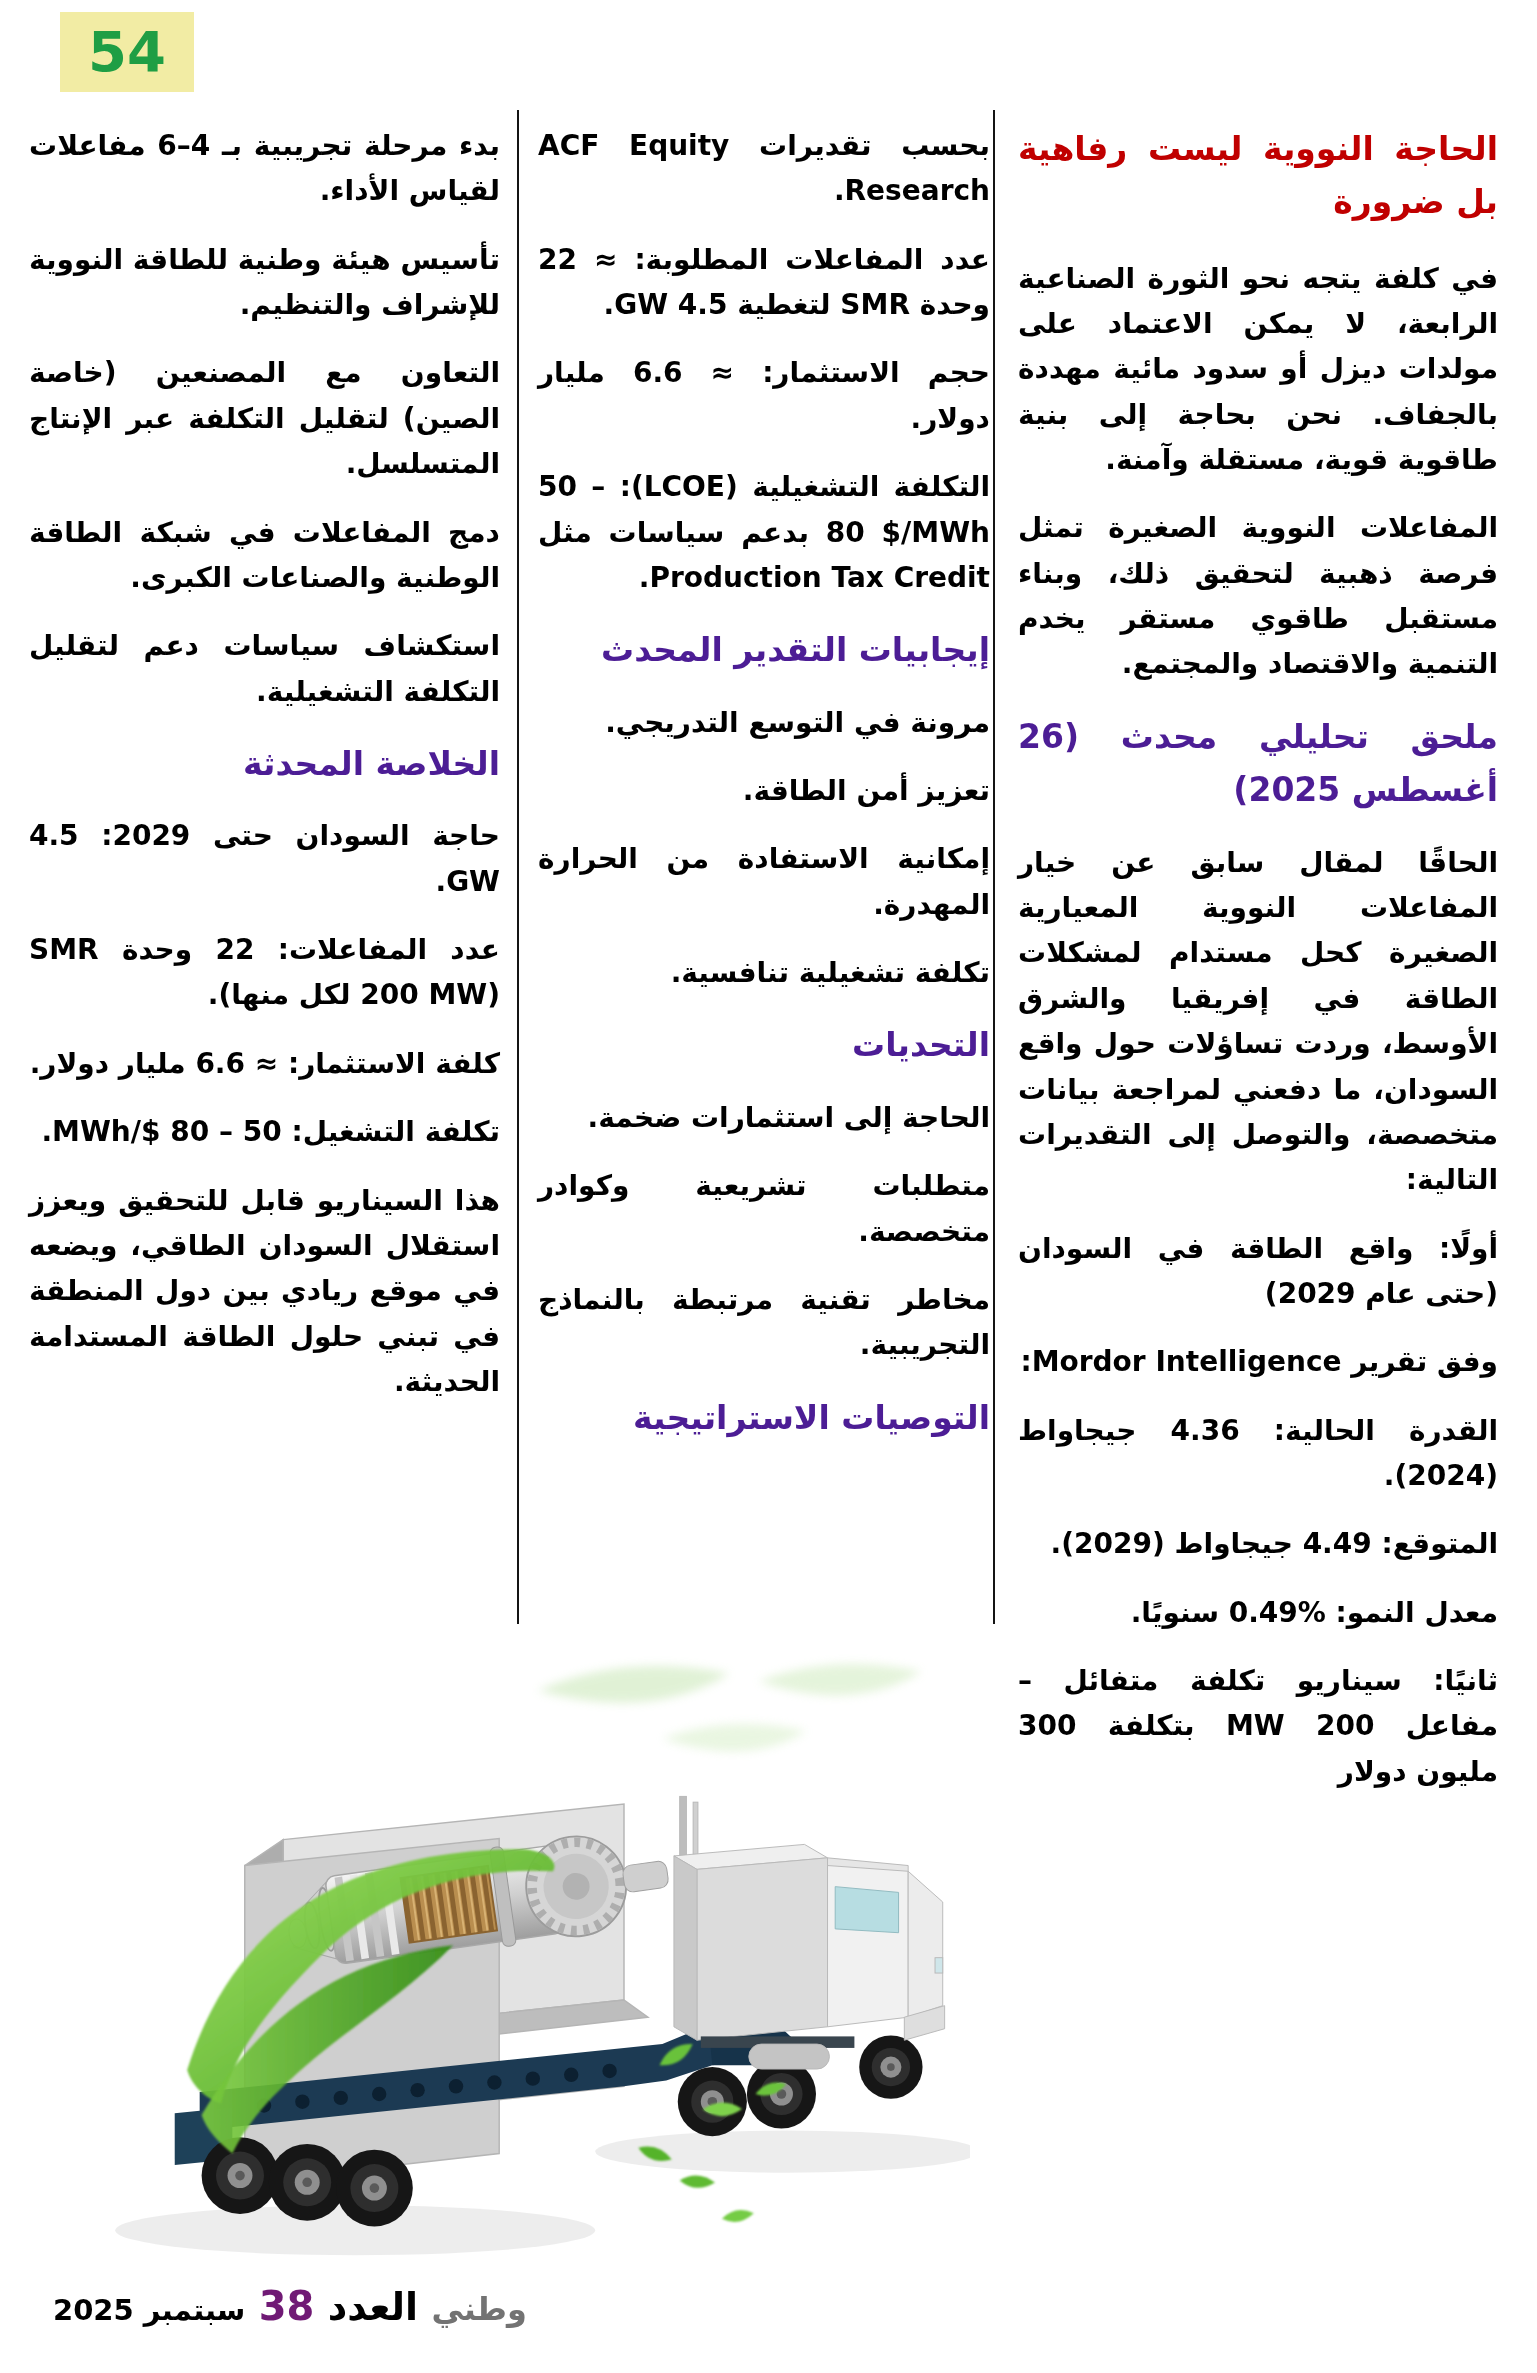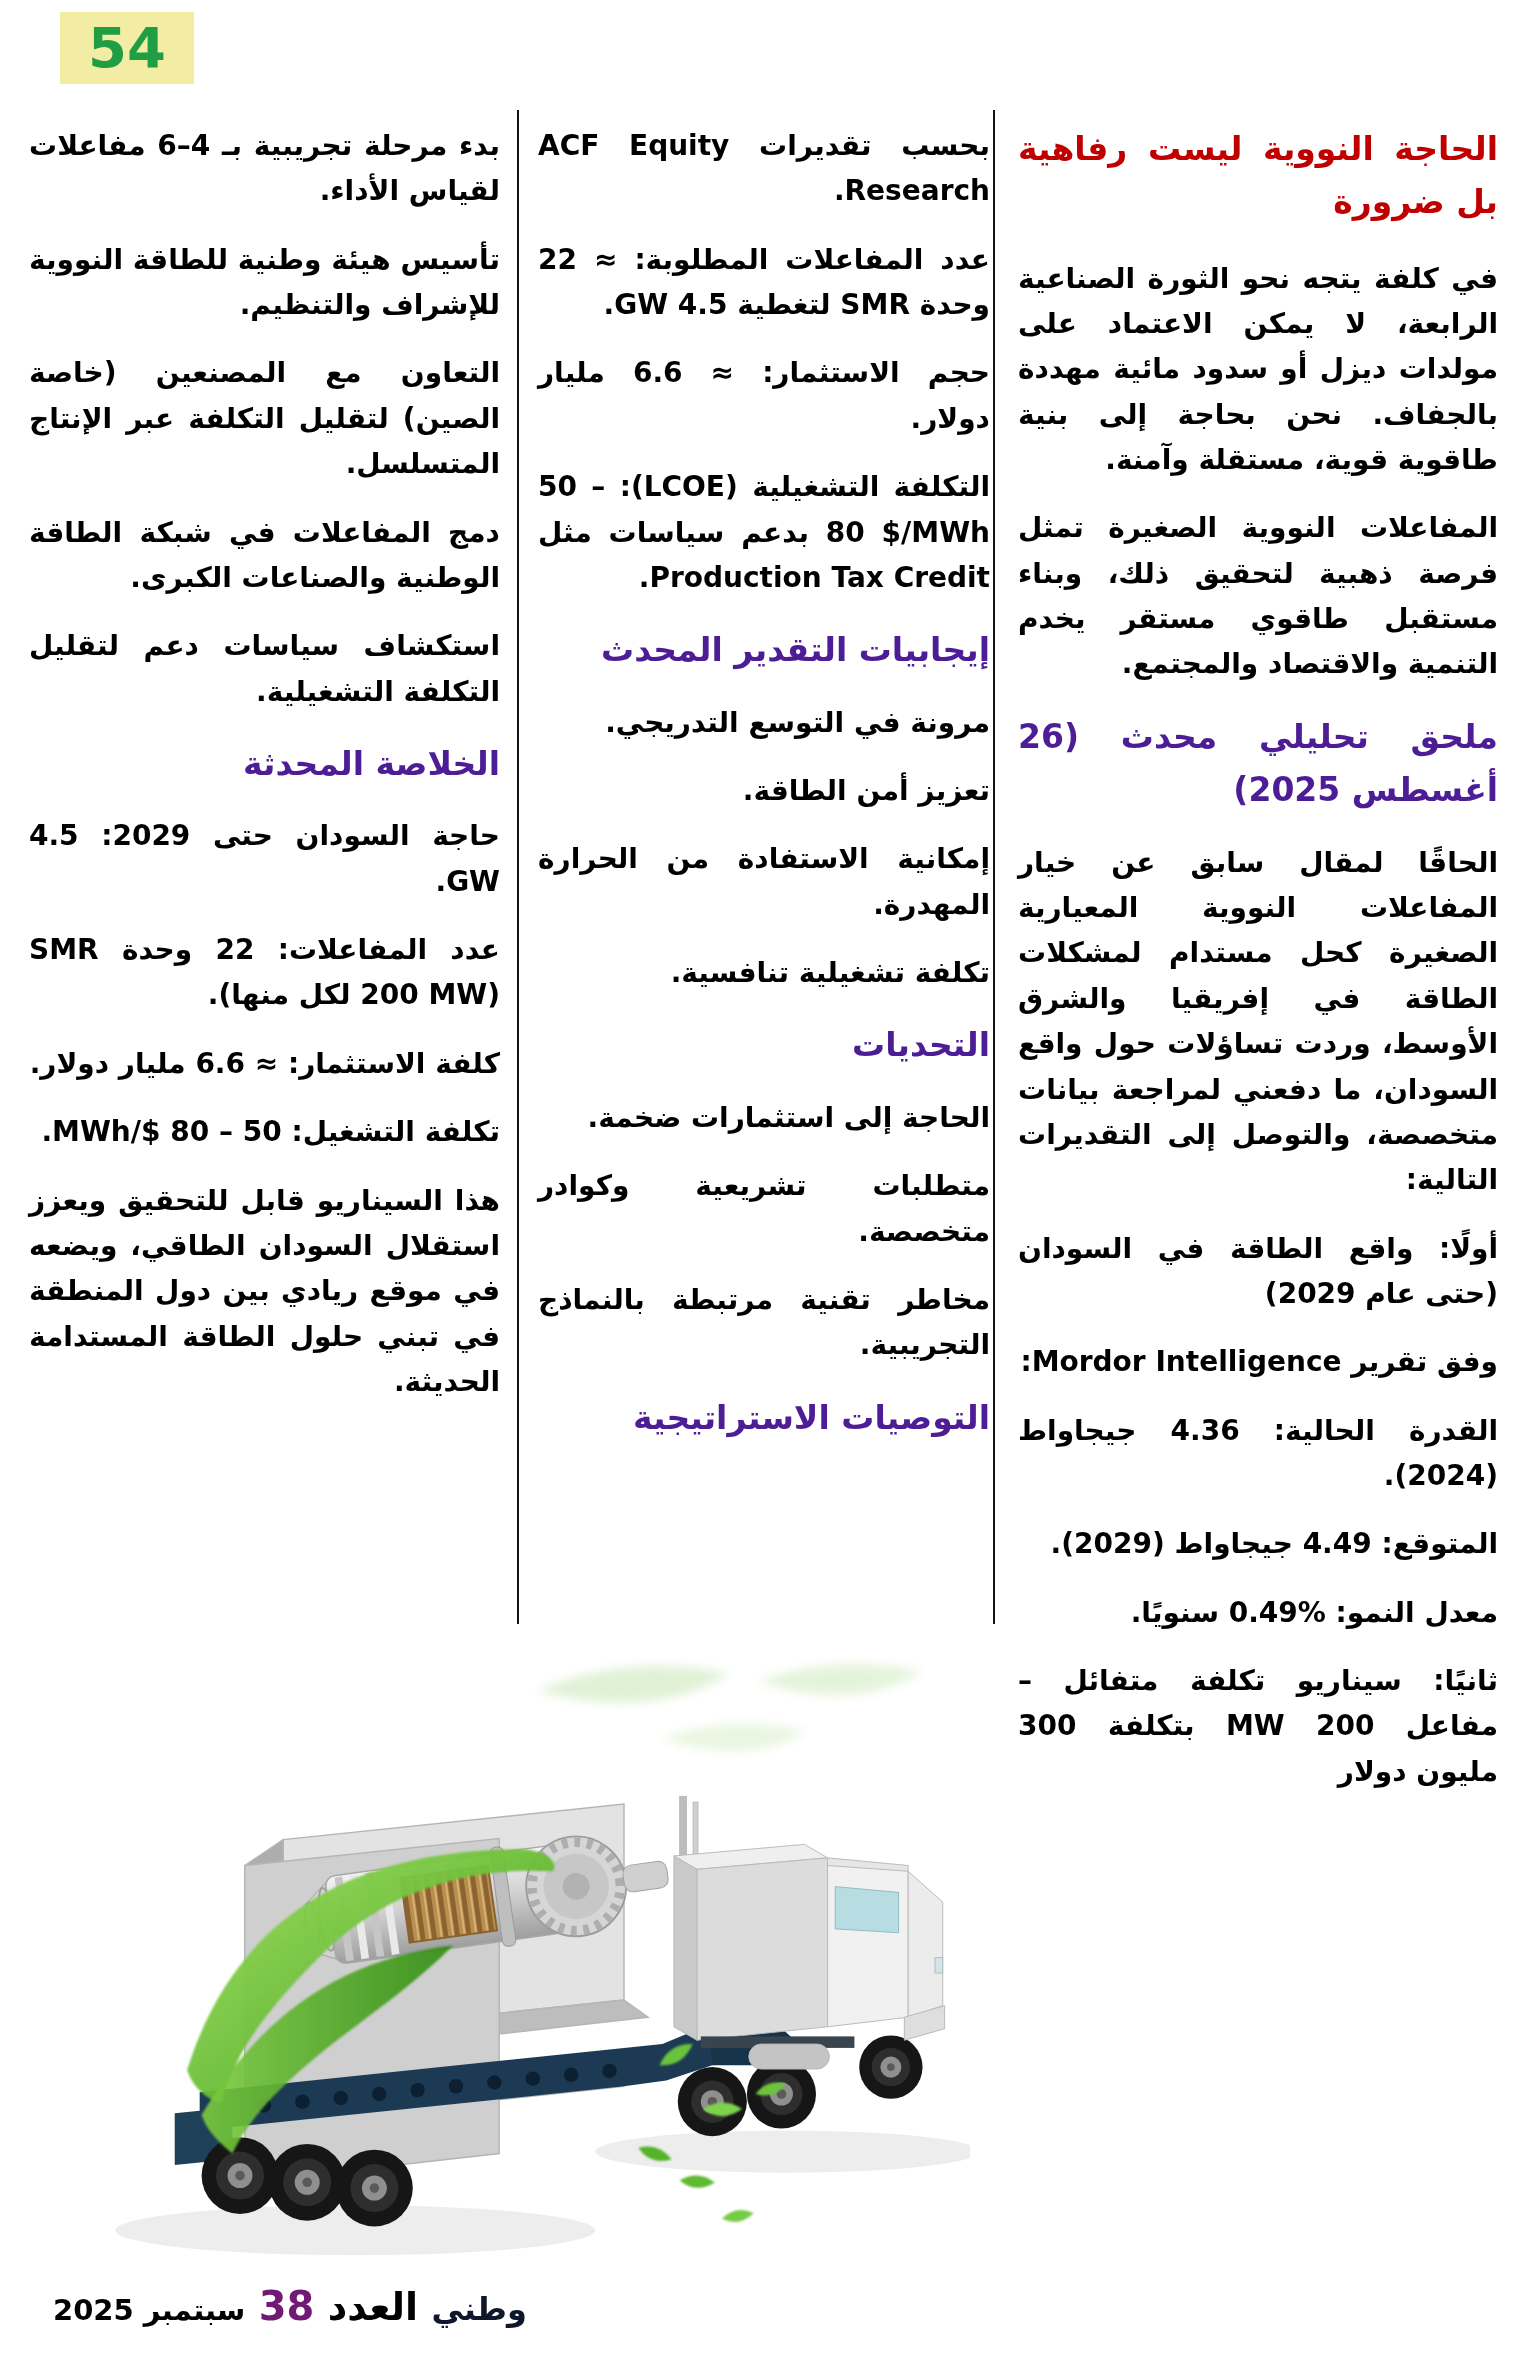--- a/index.html
+++ b/index.html
@@ -3,21 +3,21 @@
 <meta charset="utf-8">
 <style>
   html,body{margin:0;padding:0;}
   body{
     width:1537px;height:2374px;position:relative;background:#ffffff;
     font-family:"DejaVu Sans",sans-serif;overflow:hidden;
   }
   .page{position:absolute;inset:0;}
   
   .badge{
-    position:absolute;left:60px;top:11.5px;width:134px;height:72px;
+    position:absolute;left:60px;top:11.5px;width:134px;height:80px;
     background:#f2eca4;display:flex;align-items:center;justify-content:center;
   }
   .badge span{font-size:56px;font-weight:700;color:#1f9e44;}
   
   .divider{position:absolute;top:110px;height:1514px;width:1.9px;background:#141414;}
   .divider-1{left:517px;}
   .divider-2{left:993px;}
   
   .col{
     position:absolute;direction:rtl;text-align:justify;color:#000;
@@ -29,21 +29,21 @@
   .col p{margin:0 0 23px 0;}
   .h-red{color:#4c1d95;margin:0 0 23px 0;font-size:33px;}
   .article-title{color:#c00000;font-size:33px;line-height:1.6;margin:0 0 27px 0;font-weight:700;text-align:justify;}
   
   .truck-art{position:absolute;left:86px;top:1614px;width:884px;height:672px;}
   
   .footer{
     position:absolute;left:53px;top:2285px;direction:rtl;
     display:flex;align-items:baseline;gap:13.4px;font-weight:700;color:#000;
   }
-  .footer .brand{color:#0f172a;font-size:32px;}
+  .footer .brand{color:#737373;font-size:32px;}
   .footer .label{font-size:38px;}
   .footer .num{color:#701a75;font-size:40px;line-height:1;}
   .footer .date{font-size:29px;}
 </style>
 </head>
 <body>
 
 <div class="page">
 
   <div class="badge">

